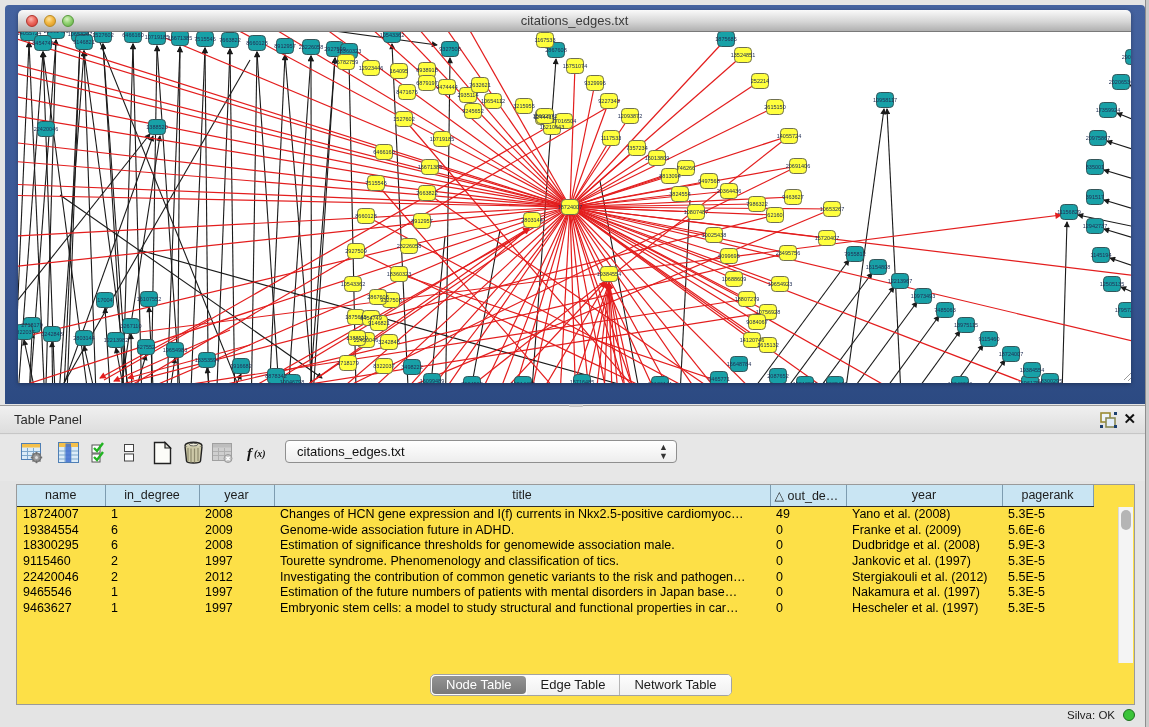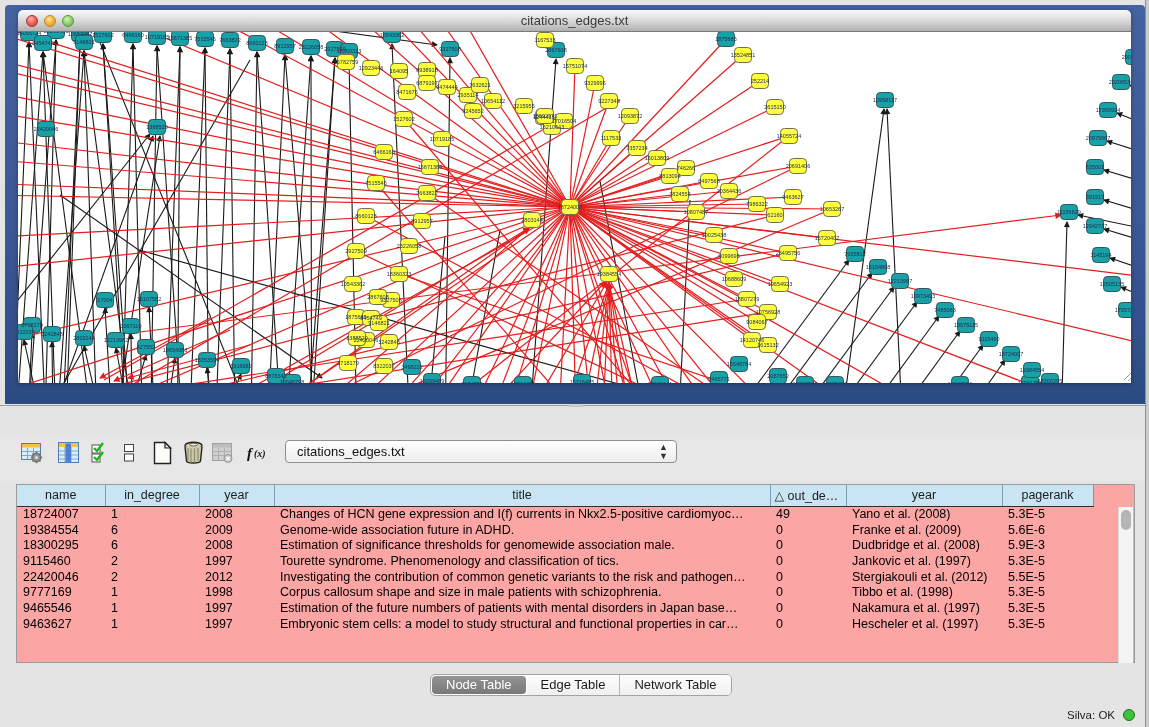--- a/index.html
+++ b/index.html
@@ -8,21 +8,21 @@
 #title{text-align:center;font-size:13px;color:#3a3a3a;line-height:21px}
 .tl{position:absolute;top:5px;width:12px;height:12px;border-radius:50%}
 #rstrip{position:absolute;right:0;top:0;width:4px;height:727px;background:#cacaca;border-left:1px solid #8e8e8e}
 #tpanel{position:absolute;left:0;top:405px;width:1149px;height:322px;background:#e4e4e4;border-top:1px solid #9c9c9c}
 #tphead{position:absolute;left:0;top:0;width:100%;height:28px;background:linear-gradient(#f0f0f0,#dddddd);border-bottom:1px solid #c6c6c6}
 #tphead span{position:absolute;left:14px;top:6px;font-size:13px;color:#2a2a2a}
 #toolbar{position:absolute;left:0;top:29px;width:100%;height:46px;background:#e7e7e7}
 .ic{position:absolute;top:6px}
 #dropdown{position:absolute;left:285px;top:5px;width:392px;height:23px;background:linear-gradient(#ffffff,#ededed);border:1px solid #8f8f8f;border-radius:4px;font-size:13px;color:#111;line-height:21px;padding-left:11px}
 #spin{position:absolute;right:8px;top:2px;font-size:9px;color:#333;line-height:9px}
-#tablebox{position:absolute;left:16px;top:484px;width:1119px;height:179px;background:#fca5a5;border:1px solid #9a9a9a}
+#tablebox{position:absolute;left:16px;top:484px;width:1119px;height:221px;background:#fde047;border:1px solid #9a9a9a}
 table{border-collapse:collapse;table-layout:fixed;width:1076px;font-size:12.5px;color:#000}
 thead td{background:#c9e5f3;border-right:1px solid #7d9cb0;border-bottom:1.5px solid #2e2e2e;text-align:center;font-size:12.5px;height:21px;color:#1c1c1c}
 tbody td{height:15.7px;padding:0 0 0 6px;white-space:nowrap;overflow:hidden}
 tbody td:first-child{padding-left:6px}
 #vscroll{position:absolute;right:1px;top:22px;width:15px;height:156px;background:#f4f4f4;border-left:1px solid #d9d9d9}
 #vthumb{position:absolute;left:2px;top:3px;width:10px;height:20px;background:#b5b5b5;border-radius:5px}
 #tabs{position:absolute;left:430px;top:674px;height:22px;display:flex;border:1px solid #a3a3a3;border-radius:5px;overflow:hidden;background:#fcfcfc}
 .tab{font-size:13px;line-height:20px;padding:0 14px;color:#1c1c1c;background:linear-gradient(#fdfdfd,#f0f0f0);border-right:1px solid #b5b5b5}
 .tab.sel{background:linear-gradient(#949494,#787878);color:#fff;border-radius:4px;margin:1px;line-height:18px;border-right:none}
 #memory{position:absolute;right:34px;top:709px;font-size:11.5px;color:#1c1c1c}
@@ -550,20 +550,31 @@
 <text x="357" y="340">1388520</text>
 <text x="348" y="365">2718179</text>
 <text x="384" y="368">8322037</text>
 <text x="389" y="344">3242848</text>
 <text x="532" y="222">2803144</text>
 <text x="570" y="209">18724007</text>
 <text x="609" y="276">19384554</text>
 </g>
 </svg>
 <div id="tpanel">
+  <div id="tphead">
+      <span>Table Panel</span>
+    <svg id="floaticon" width="20" height="17" viewBox="0 0 20 17">
+      <rect x="1" y="1" width="9" height="9" fill="#eef4fb" stroke="#9a8b33" stroke-width="1.6"></rect>
+      <rect x="6" y="6" width="9" height="9" fill="#e4eefa" stroke="#8a8a55" stroke-width="1.6"></rect>
+      <rect x="14" y="0" width="3" height="3" fill="#1c3f6e"></rect>
+        <rect x="0" y="13" width="3" height="3" fill="#1c3f6e"></rect>
+        <rect x="14" y="13" width="3" height="3" fill="#1c3f6e"></rect>
+    </svg>
+    <div id="closex">✕</div>
+  </div>
   <div id="toolbar">
     <span class="ic" style="left:20px"><svg width="23" height="23" viewBox="0 0 23 23">
           <rect x="1.5" y="2.5" width="19" height="16" fill="#dcecf8" stroke="#4f7fb5"></rect>
           <rect x="2" y="3" width="18" height="3.5" fill="#f4c04b"></rect>
           <path d="M2 10.5h18M2 14.5h18M7.5 7v11M13.5 7v11" stroke="#7fa8cc" stroke-width="1" fill="none"></path>
           <circle cx="16.5" cy="16.5" r="4.5" fill="#9a9a9a" stroke="#6e6e6e"></circle>
           <circle cx="16.5" cy="16.5" r="1.8" fill="#e8e8e8"></circle>
           <g stroke="#6e6e6e" stroke-width="1.6">
             <line x1="16.5" y1="10.8" x2="16.5" y2="22.2"></line>
             <line x1="10.8" y1="16.5" x2="22.2" y2="16.5"></line>
@@ -672,30 +683,20 @@
           <td style="width:88px">22420046</td>
           <td style="width:94px">2</td>
           <td style="width:75px">2012</td>
           <td style="width:496px">Investigating the contribution of common genetic variants to the risk and pathogen…</td>
           <td style="width:76px">0</td>
           <td style="width:156px">Stergiakouli et al. (2012)</td>
           <td style="width:91px">5.5E-5</td>
           <td></td>
         </tr>
 <tr>
-          <td style="width:88px">9777169</td>
-          <td style="width:94px">1</td>
-          <td style="width:75px">1998</td>
-          <td style="width:496px">Corpus callosum shape and size in male patients with schizophrenia.</td>
-          <td style="width:76px">0</td>
-          <td style="width:156px">Tibbo et al. (1998)</td>
-          <td style="width:91px">5.3E-5</td>
-          <td></td>
-        </tr>
-<tr>
           <td style="width:88px">9465546</td>
           <td style="width:94px">1</td>
           <td style="width:75px">1997</td>
           <td style="width:496px">Estimation of the future numbers of patients with mental disorders in Japan base…</td>
           <td style="width:76px">0</td>
           <td style="width:156px">Nakamura et al. (1997)</td>
           <td style="width:91px">5.3E-5</td>
           <td></td>
         </tr>
 <tr>

